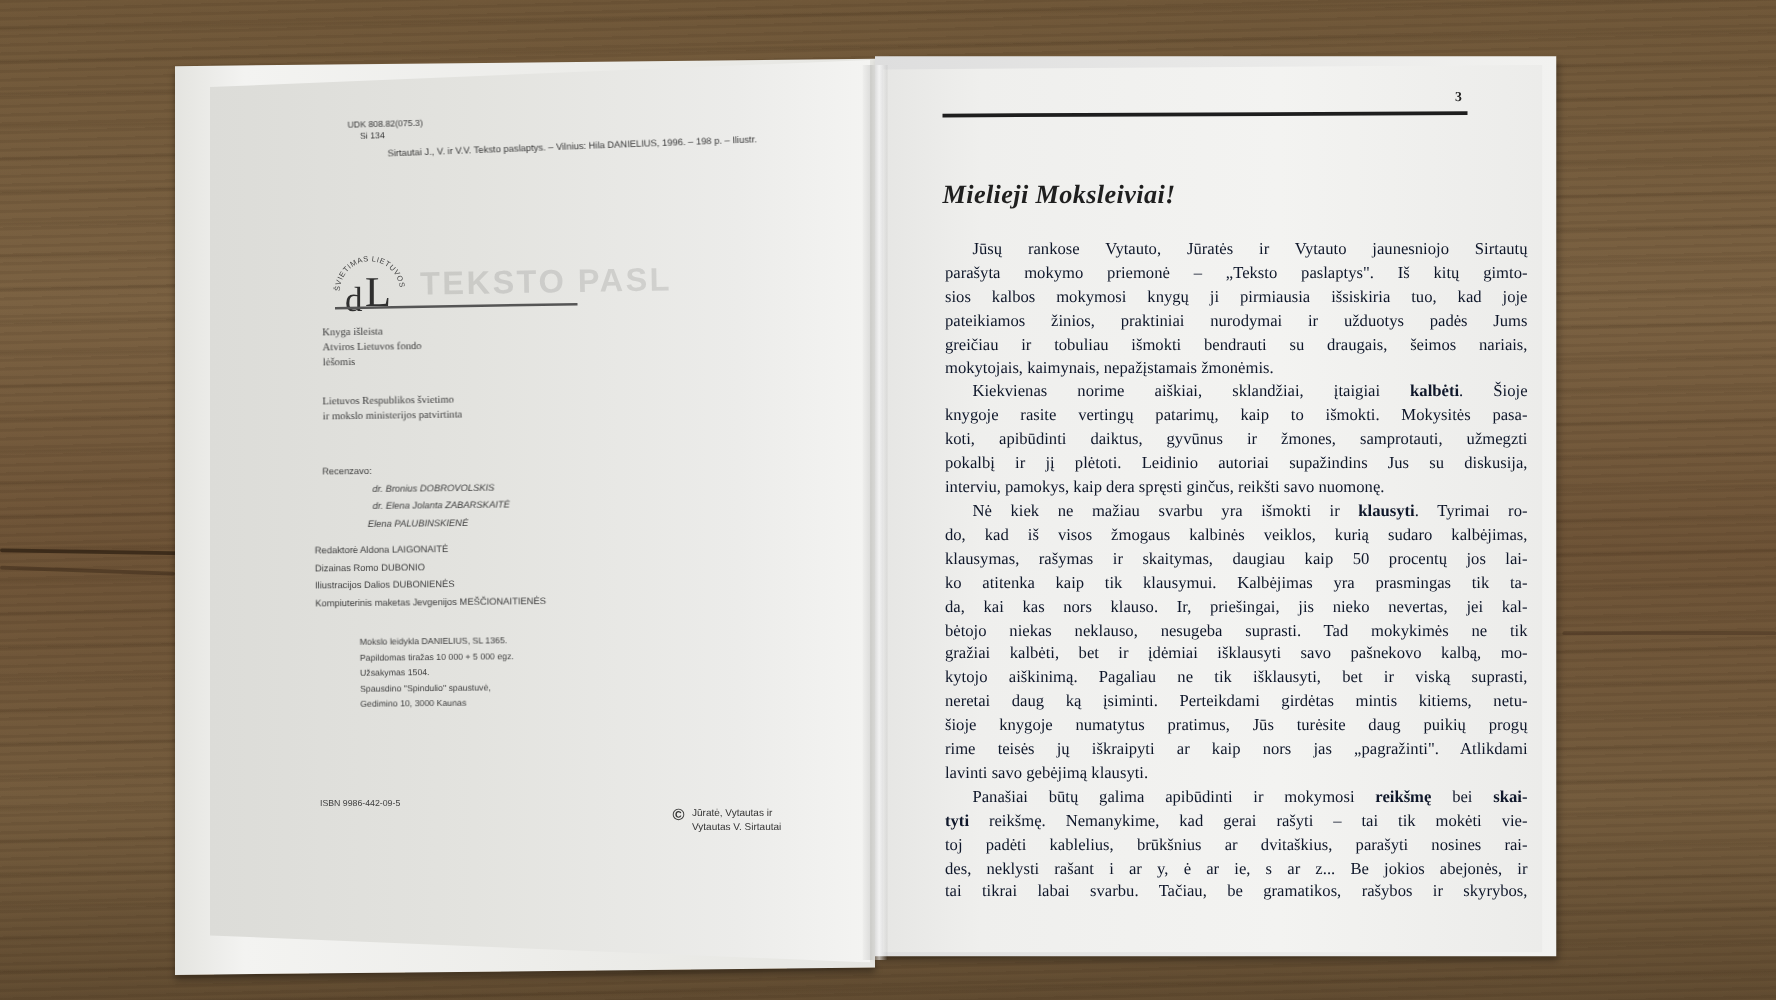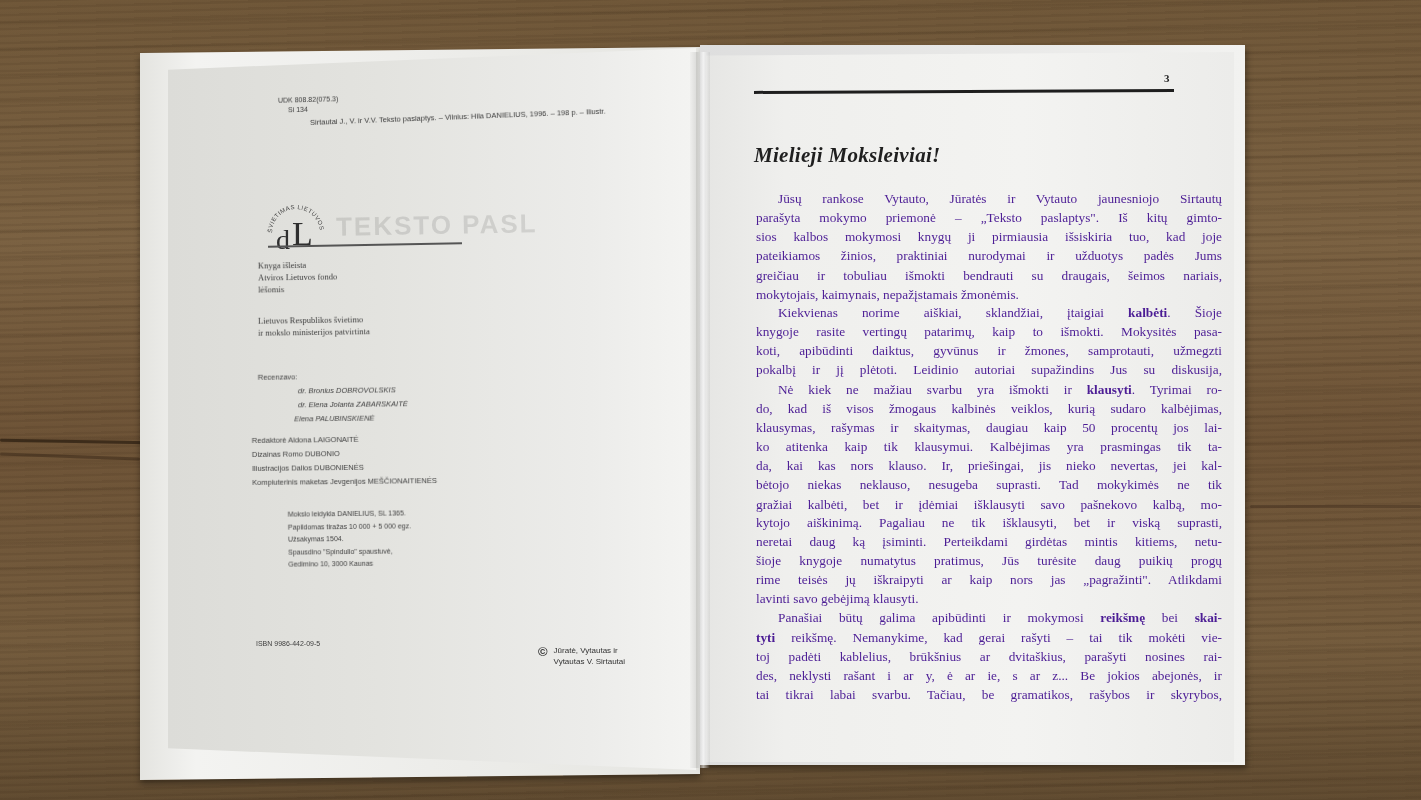--- a/index.html
+++ b/index.html
@@ -56,21 +56,21 @@
     .copyright { position:absolute; left:538px; top:645px; font-family:"Liberation Sans", sans-serif; color:#333; font-size:8px; line-height:11px; display:flex; gap:6px; }
     .copyright .c-icon { font-size:13px; font-weight:bold; line-height:13px; }
 
     
     .page-num { position:absolute; left:1164px; top:72px; font-weight:bold; font-size:11px; color:#222; font-family:"Liberation Serif", serif; }
     .rule { position:absolute; left:754px; top:90px; width:420px; height:2.5px; background:#1e1e1e; transform:rotate(-0.25deg); }
     .heading { position:absolute; left:754px; top:143px; font-family:"Liberation Serif", serif; font-style:italic; font-weight:bold; font-size:21px; color:#1f1f1f; letter-spacing:0.3px; }
     .body-text {
       position:absolute; left:756px; top:190px; width:466px;
       font-family:"Liberation Serif", serif; font-size:13.3px; line-height:18.9px;
-      color:#4c1d95; text-align:justify;
+      color:#0f172a; text-align:justify;
     }
     .body-text .line { display:block; text-align:justify; text-align-last:justify; white-space:nowrap; }
     .body-text .line.last { text-align-last:left; }
     .body-text .line.ind { padding-left:22px; }
     .body-text b { font-weight:bold;margin-top:33px; }
   </style>
 </head>
 <body>
 
 <div class="wood-crack" style="left:0;top:440px;width:150px;transform:rotate(1deg);"></div>
@@ -152,20 +152,21 @@
     <span class="line ind" style="transform: translateY(0px);">Jūsų rankose Vytauto, Jūratės ir Vytauto jaunesniojo Sirtautų</span>
     <span class="line" style="transform: translateY(0.15px);">parašyta mokymo priemonė – „Teksto paslaptys". Iš kitų gimto-</span>
     <span class="line" style="transform: translateY(0.3px);">sios kalbos mokymosi knygų ji pirmiausia išsiskiria tuo, kad joje</span>
     <span class="line" style="transform: translateY(0.45px);">pateikiamos žinios, praktiniai nurodymai ir užduotys padės Jums</span>
     <span class="line" style="transform: translateY(0.6px);">greičiau ir tobuliau išmokti bendrauti su draugais, šeimos nariais,</span>
     <span class="line last" style="transform: translateY(0.75px);">mokytojais, kaimynais, nepažįstamais žmonėmis.</span>
     <span class="line ind" style="transform: translateY(0.9px);">Kiekvienas norime aiškiai, sklandžiai, įtaigiai <b>kalbėti</b>. Šioje</span>
     <span class="line" style="transform: translateY(1.05px);">knygoje rasite vertingų patarimų, kaip to išmokti. Mokysitės pasa-</span>
     <span class="line" style="transform: translateY(1.2px);">koti, apibūdinti daiktus, gyvūnus ir žmones, samprotauti, užmegzti</span>
     <span class="line" style="transform: translateY(1.35px);">pokalbį ir jį plėtoti. Leidinio autoriai supažindins Jus su diskusija,</span>
+    <span class="line last" style="transform: translateY(1.5px);">interviu, pamokys, kaip dera spręsti ginčus, reikšti savo nuomonę.</span>
     <span class="line ind" style="transform: translateY(1.65px);">Nė kiek ne mažiau svarbu yra išmokti ir <b>klausyti</b>. Tyrimai ro-</span>
     <span class="line" style="transform: translateY(1.8px);">do, kad iš visos žmogaus kalbinės veiklos, kurią sudaro kalbėjimas,</span>
     <span class="line" style="transform: translateY(1.95px);">klausymas, rašymas ir skaitymas, daugiau kaip 50 procentų jos lai-</span>
     <span class="line" style="transform: translateY(2.1px);">ko atitenka kaip tik klausymui. Kalbėjimas yra prasmingas tik ta-</span>
     <span class="line" style="transform: translateY(2.25px);">da, kai kas nors klauso. Ir, priešingai, jis nieko nevertas, jei kal-</span>
     <span class="line" style="transform: translateY(2.4px);">bėtojo niekas neklauso, nesugeba suprasti. Tad mokykimės ne tik</span>
     <span class="line" style="transform: translateY(2.55px);">gražiai kalbėti, bet ir įdėmiai išklausyti savo pašnekovo kalbą, mo-</span>
     <span class="line" style="transform: translateY(2.7px);">kytojo aiškinimą. Pagaliau ne tik išklausyti, bet ir viską suprasti,</span>
     <span class="line" style="transform: translateY(2.85px);">neretai daug ką įsiminti. Perteikdami girdėtas mintis kitiems, netu-</span>
     <span class="line" style="transform: translateY(3.15px);">šioje knygoje numatytus pratimus, Jūs turėsite daug puikių progų</span>

